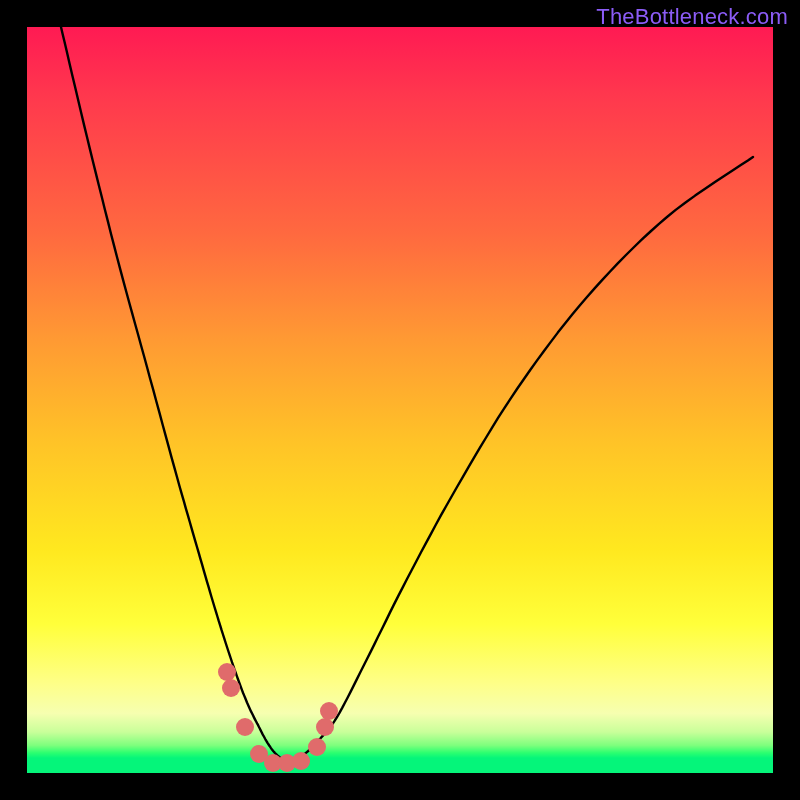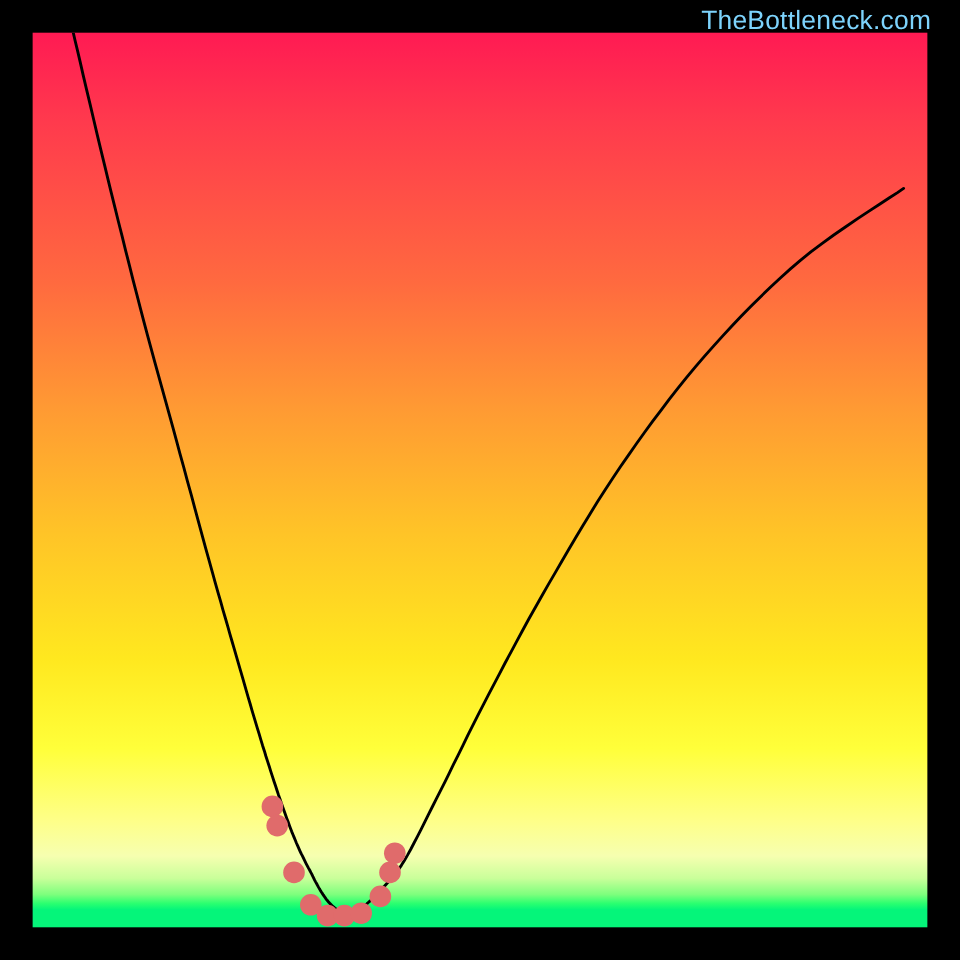--- a/index.html
+++ b/index.html
@@ -59,22 +59,22 @@
     width: 18px;
     height: 18px;
     margin-left: -9px;
     margin-top: -9px;
     background: #e06b6b;
     border-radius: 50%;
   }
   .watermark {
     position: absolute;
     top: 4px;
-    right: 24px;
-    color: #7dd3fc;
+    right: 12px;
+    color: #8b5cf6;
     font-size: 22px;
     font-weight: 500;
     letter-spacing: 0.2px;
     user-select: none;
   }
 </style>
 </head>
 <body>
 
 <div class="frame">

